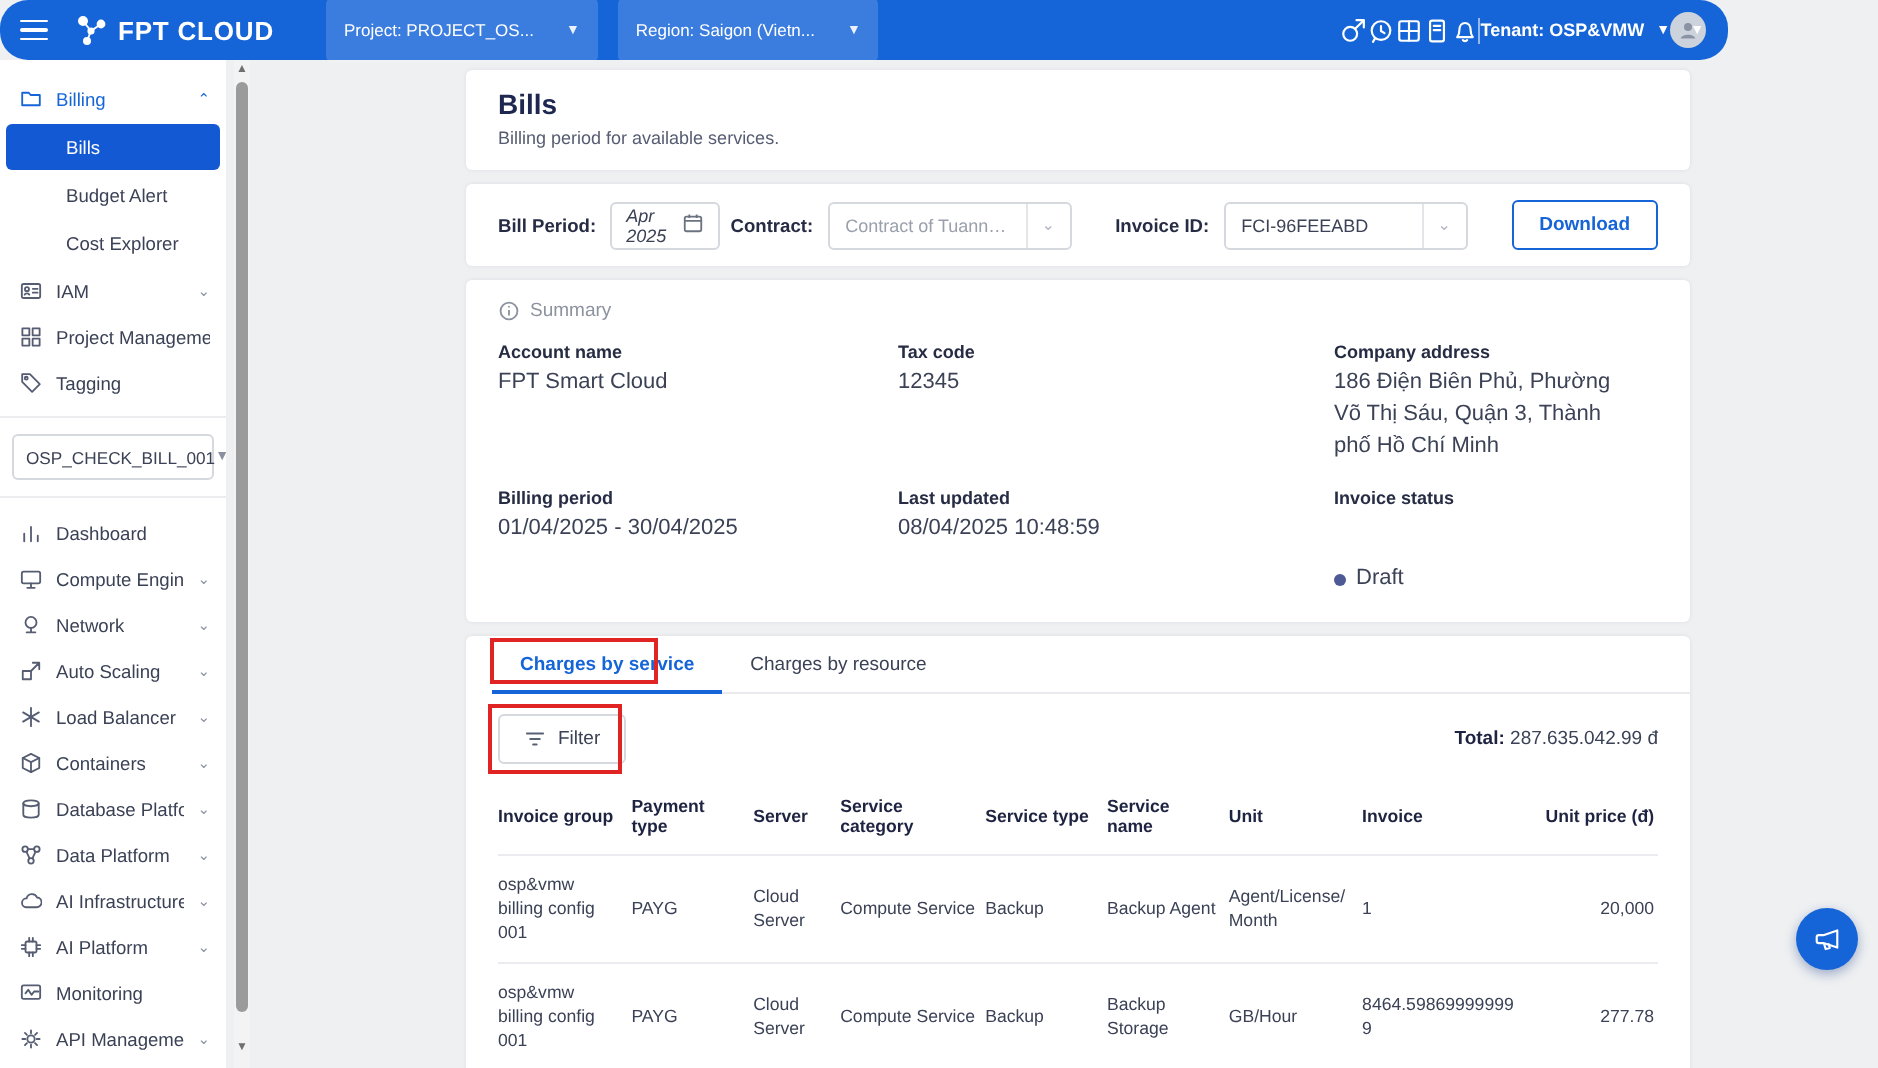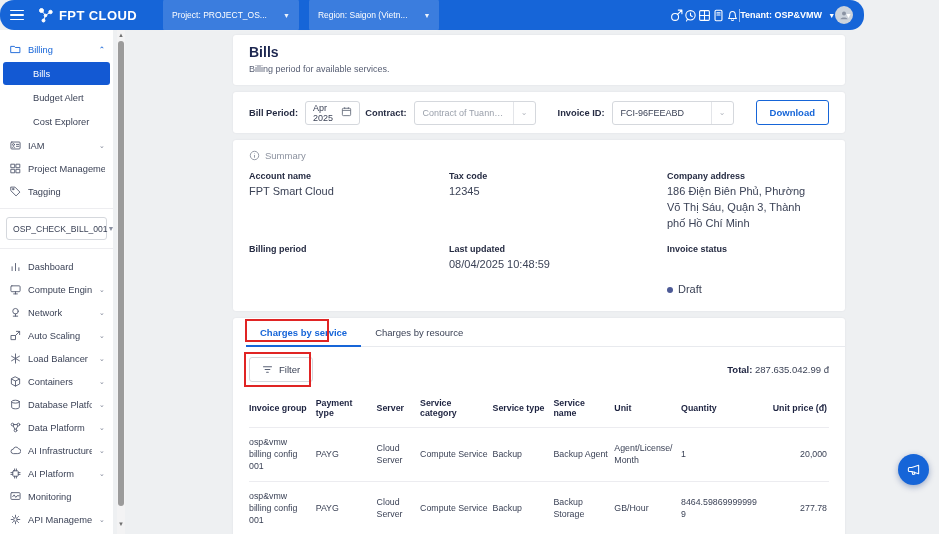--- a/index.html
+++ b/index.html
@@ -59,21 +59,21 @@
   .card { background:#fff; border-radius:3px; box-shadow:0 0 2px rgba(20,30,60,.08); margin-bottom:7px; }
 
   .page-head-card { padding:9px 16px 11px; }
   .page-title { font-size:14px; font-weight:800; color:#1d2750; margin-bottom:4px; }
   .page-subtitle { font-size:9px; color:#565d72; }
 
   .filter-card { padding:8px 16px; display:flex; align-items:center; }
   .f-label { font-size:9.3px; font-weight:700; color:#262c43; margin-right:7px; white-space:nowrap; }
   .f-input { border:1px solid #d5d8dd; border-radius:3px; height:24px; display:flex; align-items:center;
     padding:0 7px; font-size:9px; color:#3b4256; background:#fff; cursor:pointer; }
-  .bill-period-box { width:110px; margin-right:5px; }
+  .bill-period-box { width:110px; margin-right:5px;font-style:italic; }
   .cal-icon svg { width:11px; height:11px; fill:none; stroke:#6b7280; stroke-width:1; }
   .f-select { padding:0; margin-right:22px; }
   .f-select .val { padding:0 8px; width:98px; white-space:nowrap; overflow:hidden; text-overflow:ellipsis; }
   .f-select .val.dim { color:#9aa0ab; }
   .f-select .dd { border-left:1px solid #e3e5e9; width:22px; height:100%; display:flex; align-items:center;
     justify-content:center; color:#b4b8c0; font-size:8px; }
   .download-btn { margin-left:auto; border:1px solid #1665d8; color:#1665d8; background:#fff; border-radius:3px;
     height:25px; padding:0 13px; font-size:9.5px; font-weight:700; cursor:pointer; font-family:inherit; }
 
   .summary-card { padding:10px 16px 13px; }
@@ -388,20 +388,21 @@
       <div>
         <div class="sum-label">Tax code</div>
         <div class="sum-value">12345</div>
       </div>
       <div>
         <div class="sum-label">Company address</div>
         <div class="sum-value">186 Điện Biên Phủ, Phường Võ Thị Sáu, Quận 3, Thành phố Hồ Chí Minh</div>
       </div>
       <div>
         <div class="sum-label">Billing period</div>
+        <div class="sum-value">01/04/2025 - 30/04/2025</div>
       </div>
       <div>
         <div class="sum-label">Last updated</div>
         <div class="sum-value">08/04/2025 10:48:59</div>
       </div>
       <div>
         <div class="sum-label">Invoice status</div>
         <div class="sum-value status-line">
           <span class="status-dot"></span>
           <span>Draft</span>
@@ -444,21 +445,21 @@
         </colgroup>
         <thead>
             <tr id="charges-head-row">
               <th>Invoice group</th>
               <th>Payment type</th>
               <th>Server</th>
               <th>Service category</th>
               <th>Service type</th>
               <th>Service name</th>
               <th>Unit</th>
-              <th>Quantity</th>
+              <th>Invoice</th>
               <th>Unit price (đ)</th>
             </tr>
           </thead>
         <tbody id="charges-tbody">
             <tr>
               <td>osp&amp;vmw billing config 001</td>
               <td>PAYG</td>
               <td>Cloud Server</td>
               <td>Compute Service</td>
               <td>Backup</td>

